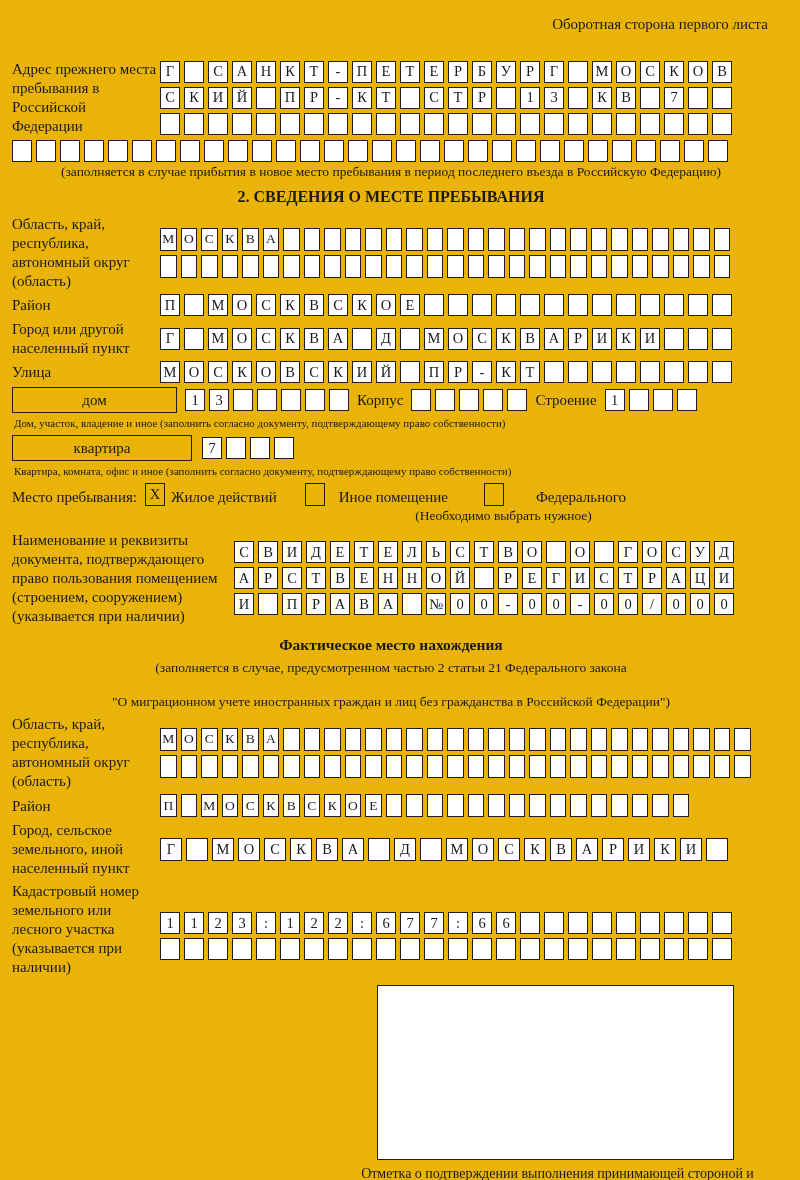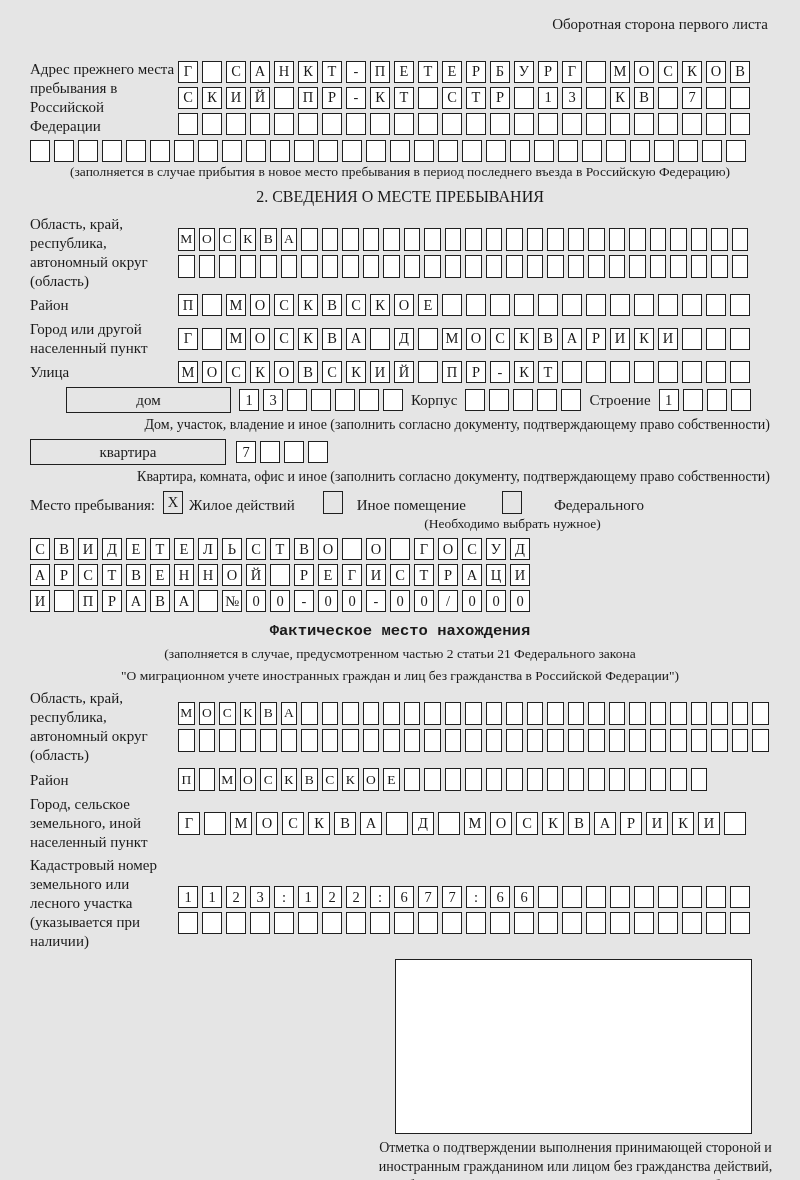--- a/index.html
+++ b/index.html
@@ -1,22 +1,22 @@
 <!DOCTYPE html>
 <html><head>
 <meta charset="utf-8">
 <style>
   * { box-sizing: border-box; margin: 0; padding: 0; }
   html,body { background:#fff; }
   .page {
     width: 800px; height: 1180px;
-    background: #e5e5e5;
+    background: #eab308;
     color: #1a1a1a;
     font-family: "Liberation Serif", "DejaVu Serif", serif;
-    padding: 12px 30px 10px 30px;
+    padding: 12px 30px 10px 12px;
     position: relative;
     overflow: hidden;
   }
   .header-note {
     text-align: right;
     font-size: 15px;
     margin: 4px 2px 26px 0;
   }
   .field { display: flex; align-items: center; margin-bottom: 3px; }
   .field-label { font-size: 15px; line-height: 19px; flex: 0 0 148px; padding-top: 1px; }
@@ -26,50 +26,50 @@
   .cell {
     width: 20px; height: 22px;
     border: 1.6px solid #1f1f1f;
     display: inline-flex; align-items: center; justify-content: center;
     font-size: 14.5px; line-height: 1; background: #fff;
   }
   .cw16 .cell { width: 16.5px; height: 23px; font-size: 13.5px; }
   .cw22 .cell { width: 22px; height: 23px; }
   .full-row { margin: 4px 0 2px 0; }
   .note { font-size: 13.5px; text-align: center; margin: 2px 0 4px 0; }
-  .note-left { font-size: 14px; text-align: right; margin: 2px 0 6px 2px; }
-  .section-title { font-size: 16px; font-weight: normal; text-align: center; margin: 8px 0 8px 0; }
-  .sub-title { font-size: 15.5px; font-weight: bold; text-align: center; margin: 10px 0 6px 0; font-family: Liberation Mono, monospace; }
+  .note-left { font-size: 11px; text-align: left; margin: 2px 0 6px 2px; }
+  .section-title { font-size: 16px; font-weight: bold; text-align: center; margin: 8px 0 8px 0; }
+  .sub-title { font-size: 15.5px; font-weight: bold; text-align: center; margin: 10px 0 6px 0; }
   .inline-row { display: flex; align-items: center; margin: 4px 0 4px 0; font-size: 15px; }
   .wide-box {
     border: 1.6px solid #1f1f1f; height: 26px;
     display: inline-flex; align-items: center; justify-content: center;
     font-size: 15px;
   }
-  .box-dom { width: 165px; margin-left: 36px; }
-  .box-kv  { width: 196px; }
+  .box-dom { width: 165px; }
+  .box-kv  { width: 180px; }
   .lbl-mid { margin: 0 8px; }
   .checkbox {
     width: 20px; height: 23px; border: 1.6px solid #1f1f1f;
     display: inline-flex; align-items: center; justify-content: center;
     font-size: 14.5px;
   }
   .chk-row { display: flex; align-items: flex-end; font-size: 15px; margin: 6px 0 2px 0; }
   .chk-row .gap-s { margin: 0 10px 0 6px; }
   .stamp-box {
     border: 1.9px solid #1f1f1f;
     width: 357px; height: 175px;
     margin-left: 365px; margin-top: 8px;
     background: #fff;
   }
   .stamp-note {
     width: 435px; margin-left: 328px; margin-top: 4px;
     font-size: 14px; text-align: center; line-height: 19px;
   }
-  .mb2 { margin-bottom: 6px; }
+  .mb2 { margin-bottom: 18px; }
   .mt14 { margin-top: 14px; }
 </style>
 </head>
 <body>
 
 <div class="page">
 
   <div class="header-note">Оборотная сторона первого листа</div>
 
   <div class="field">
@@ -392,20 +392,21 @@
     <span class="checkbox" style="margin-left:8px">X</span>
     <span class="gap-s">Жилое действий</span>
     <span class="checkbox" style="margin-left:18px"></span>
     <span class="gap-s" style="margin-left:14px">Иное помещение</span>
     <span class="checkbox" style="margin-left:26px"></span>
     <span style="margin-left:32px">Федерального</span>
   </div>
   <div class="note" style="text-align:center; margin-left:225px;">(Необходимо выбрать нужное)</div>
 
   <div class="field" style="margin-top:6px">
+    <div class="field-label wide">Наименование и реквизиты документа, подтверждающего право пользования помещением (строением, сооружением) (указывается при наличии)</div>
     <div class="rows">
       <div class="cells">
           <span class="cell">С</span>
           <span class="cell">В</span>
           <span class="cell">И</span>
           <span class="cell">Д</span>
           <span class="cell">Е</span>
           <span class="cell">Т</span>
           <span class="cell">Е</span>
           <span class="cell">Л</span>

